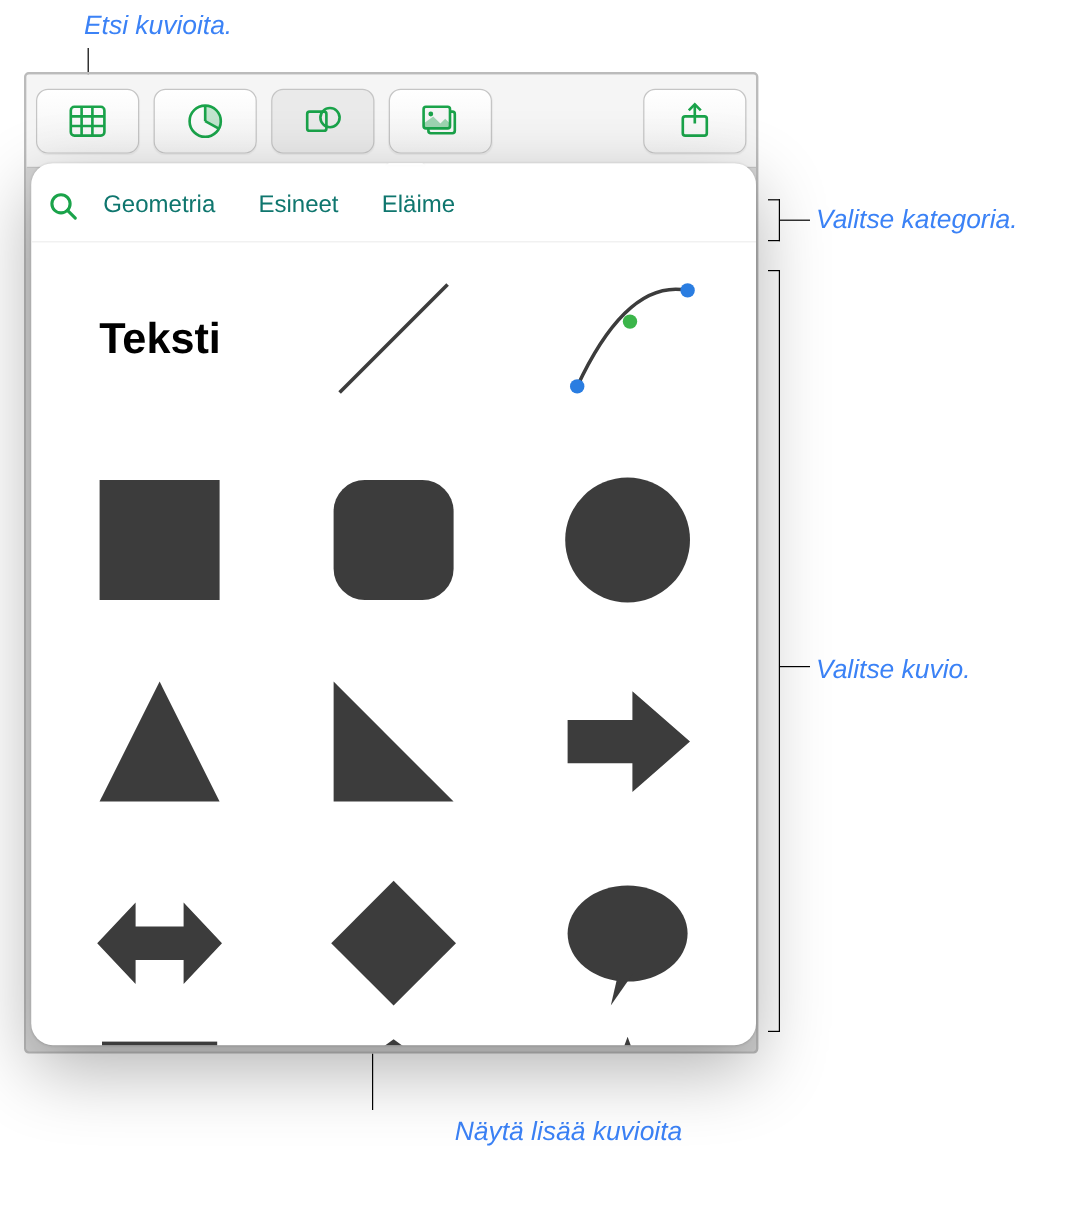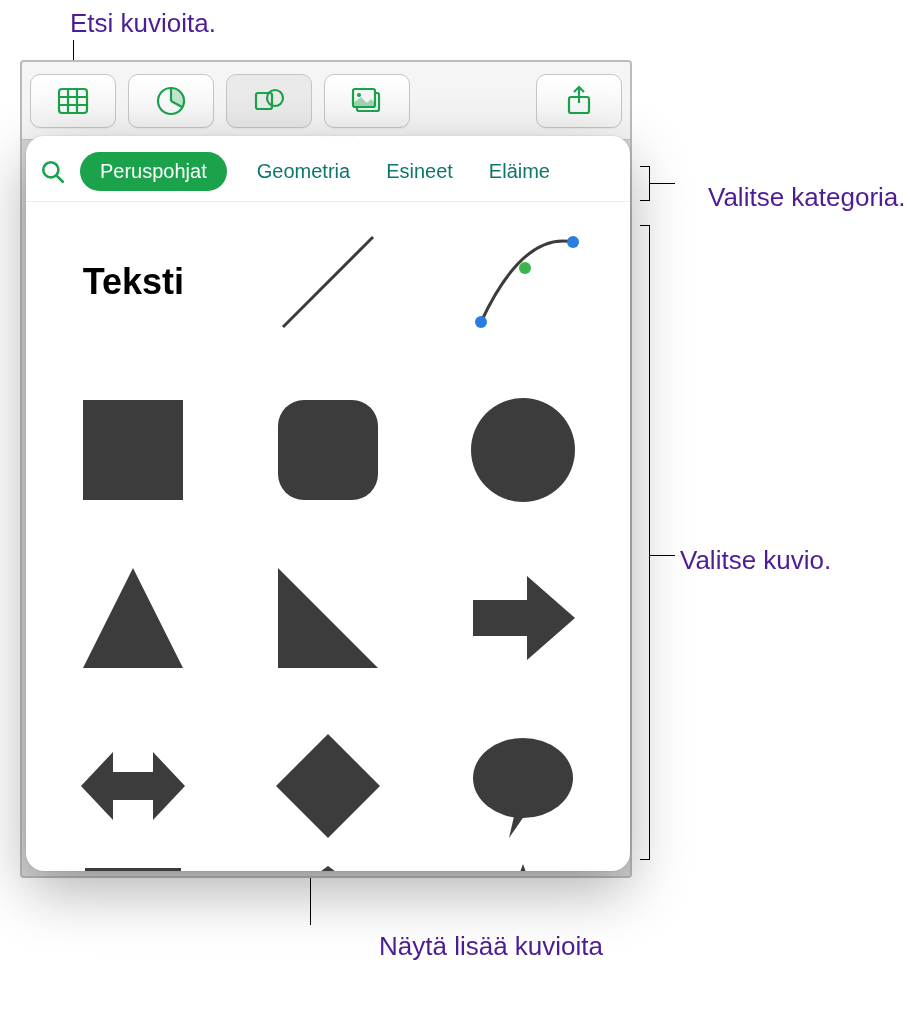--- a/index.html
+++ b/index.html
@@ -5,33 +5,34 @@
   * { box-sizing: border-box; margin: 0; padding: 0; }
   body {
     font-family: -apple-system, "Helvetica Neue", Arial, sans-serif;
     background: #fff;
     width: 910px;
     height: 1011px;
     position: relative;
   }
   .callout {
     position: absolute;
-    font-size: 26px;
-    color: #4c1d95;
+    font-size: 22px;
+    color: #3b82f6;
+    font-style: italic;
   }
   .callout-line {
     position: absolute;
     background: #000;
   }
   
   #callout-search { top: 8px; left: 70px; }
   #callout-search-line { top: 40px; left: 73px; width: 1px; height: 124px; }
 
   
-  #callout-category { top: 170px; left: 708px; margin-top: 12px; }
+  #callout-category { top: 170px; left: 680px; }
   #callout-shape { top: 545px; left: 680px; }
 
   
   .bracket {
     position: absolute;
     border-right: 1px solid #000;
     border-top: 1px solid #000;
     border-bottom: 1px solid #000;
   }
   #bracket-category { top: 166px; left: 640px; width: 10px; height: 35px; }
@@ -223,21 +224,20 @@
   </div>
 </div>
 
 <div class="popover">
   <div class="popover-header">
     <svg class="search-icon" viewBox="0 0 24 24">
       <circle cx="10" cy="10" r="7" fill="none" stroke="currentColor" stroke-width="2.4"></circle>
       <line x1="15" y1="15" x2="21" y2="21" stroke="currentColor" stroke-width="2.4" stroke-linecap="round"></line>
     </svg>
     <div class="tabs-scroll">
-      <span class="tab-pill">Peruspohjat</span>
       <span class="tab-plain">Geometria</span>
       <span class="tab-plain">Esineet</span>
       <span class="tab-plain">Eläime</span>
     </div>
   </div>
 
   <div class="shapes-grid">
 
     <div class="shape-cell">
       <span class="text-shape">Teksti</span>

